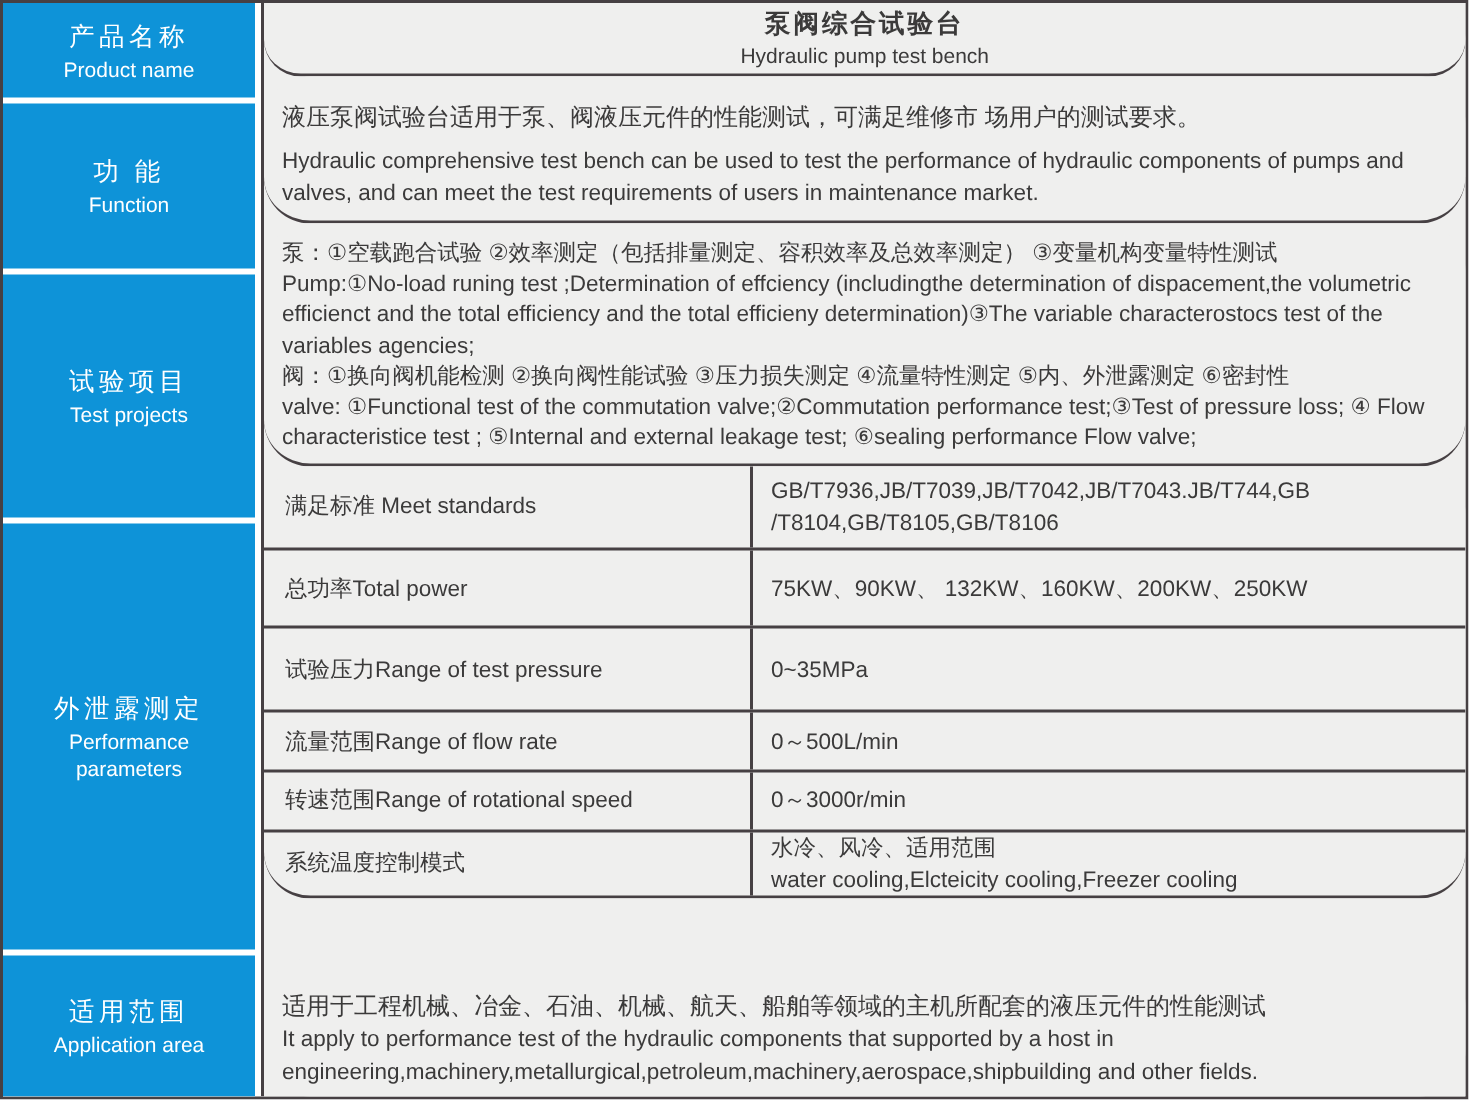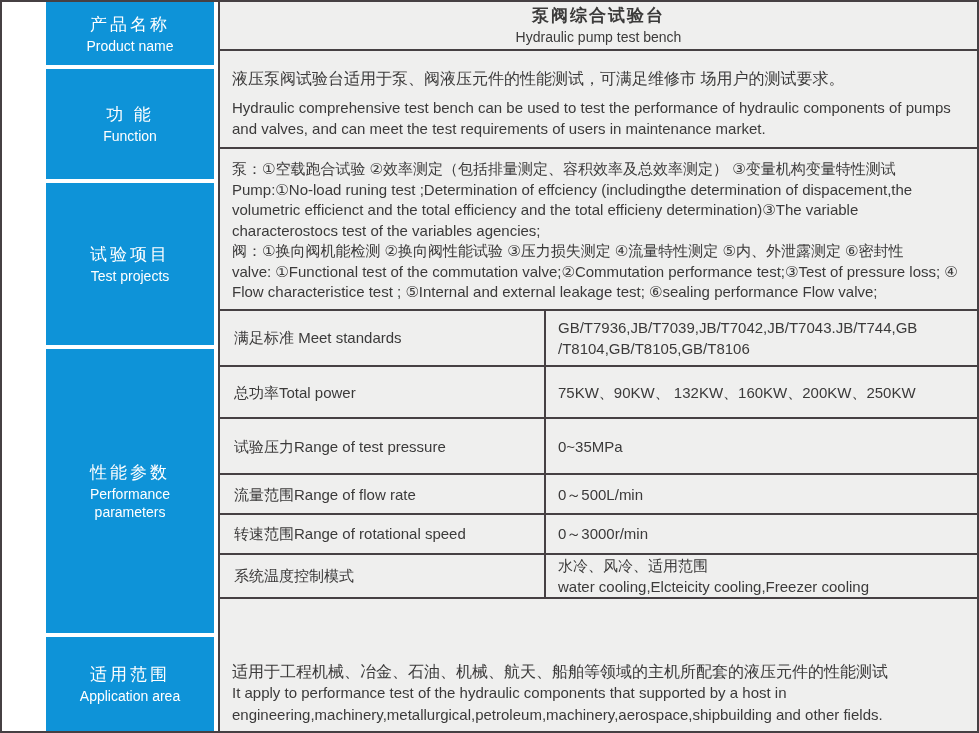--- a/index.html
+++ b/index.html
@@ -18,21 +18,20 @@
     border:2px solid var(--border);
     display:flex;
     overflow:hidden;
   }
   
   .sidebar{
     width:168px;flex:0 0 168px;
     display:flex;flex-direction:column;
     background:var(--white);
     gap:4px;
-    margin-left:44px;
   }
   .side-cell{
     background:var(--accent);
     color:var(--white);
     display:flex;flex-direction:column;
     align-items:center;justify-content:center;
     text-align:center;
     padding:4px 8px;
   }
   .side-zh{font-size:17px;letter-spacing:3px;line-height:24px;}
@@ -43,21 +42,21 @@
   .sh4{height:284px;}
   .sh5{flex:1;}
   
   .content{
     flex:1;
     margin-left:4px;
     border-left:2px solid var(--border);
     display:flex;flex-direction:column;
     background:var(--cell-bg);
   }
-  .row{background:var(--cell-bg);border-bottom:2px solid var(--border);}
+  .row{background:var(--cell-bg);border-bottom:2px solid var(--border);border-radius:31px;}
   .row:last-child{border-bottom:none;}
   .header-row{
     height:65px;
     display:flex;flex-direction:column;
     align-items:center;justify-content:center;
     text-align:center;
   }
   .header-zh{font-size:17px;letter-spacing:2px;line-height:24px;font-weight:bold;}
   .header-en{font-size:14px;line-height:18px;}
   .function-row{
@@ -116,21 +115,21 @@
     </div>
     <div class="side-cell sh2">
       <div class="side-zh">功 能</div>
       <div class="side-en">Function</div>
     </div>
     <div class="side-cell sh3">
       <div class="side-zh">试验项目</div>
       <div class="side-en">Test projects</div>
     </div>
     <div class="side-cell sh4">
-      <div class="side-zh">性能参数</div>
+      <div class="side-zh">外泄露测定</div>
       <div class="side-en">Performance parameters</div>
     </div>
     <div class="side-cell sh5">
       <div class="side-zh">适用范围</div>
       <div class="side-en">Application area</div>
     </div>
   </div>
 
   <div class="content">
 

